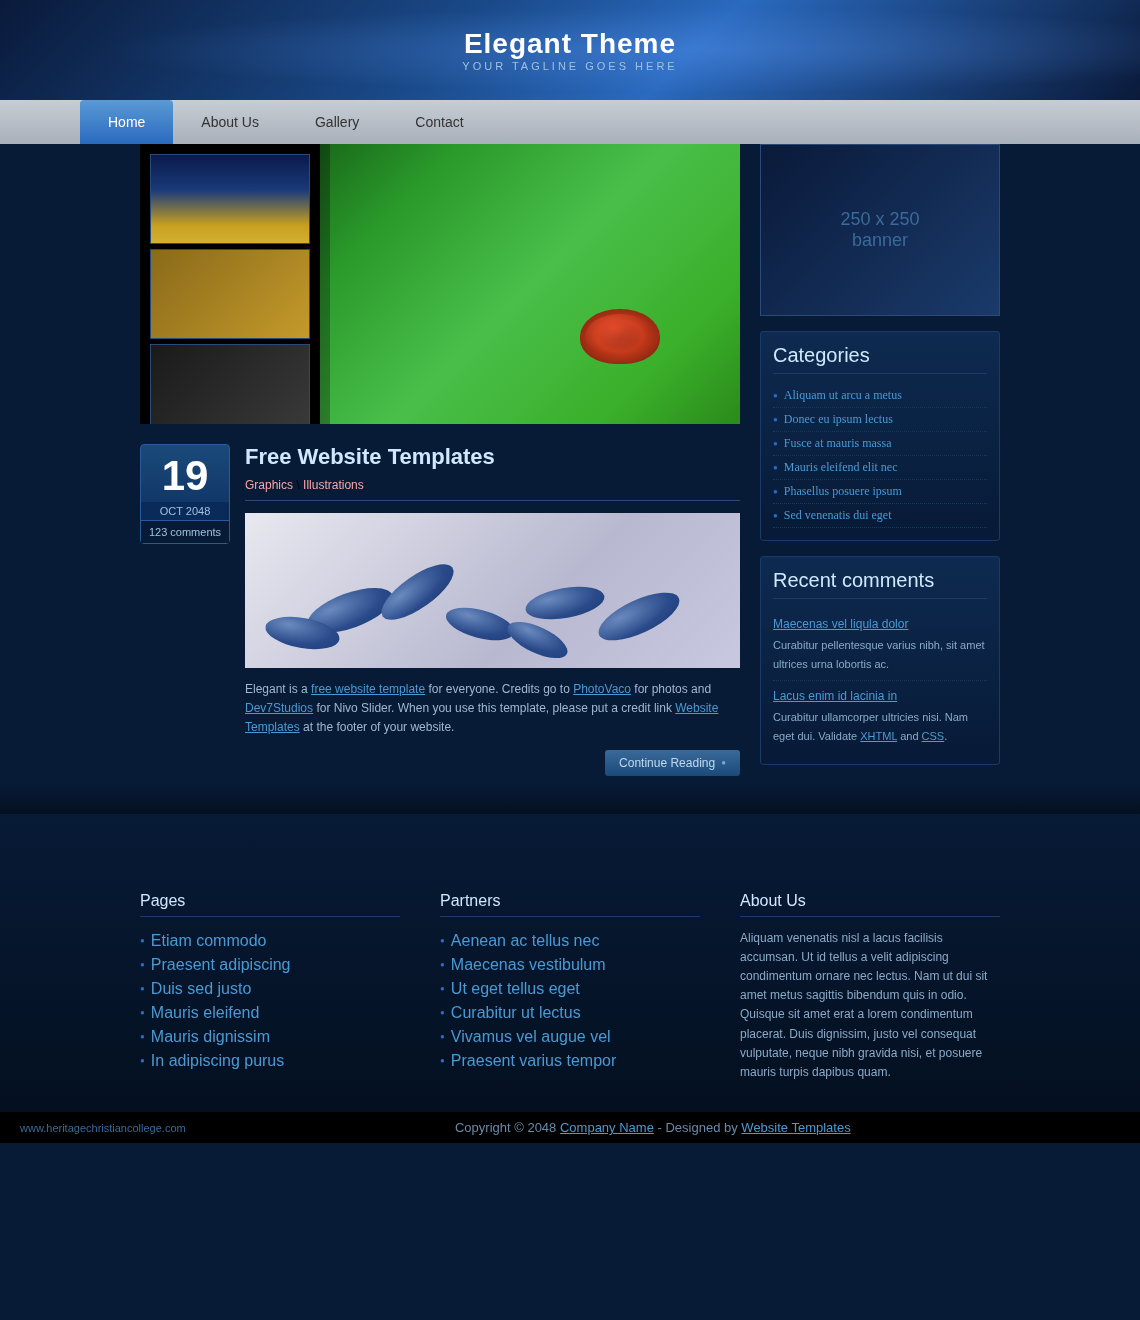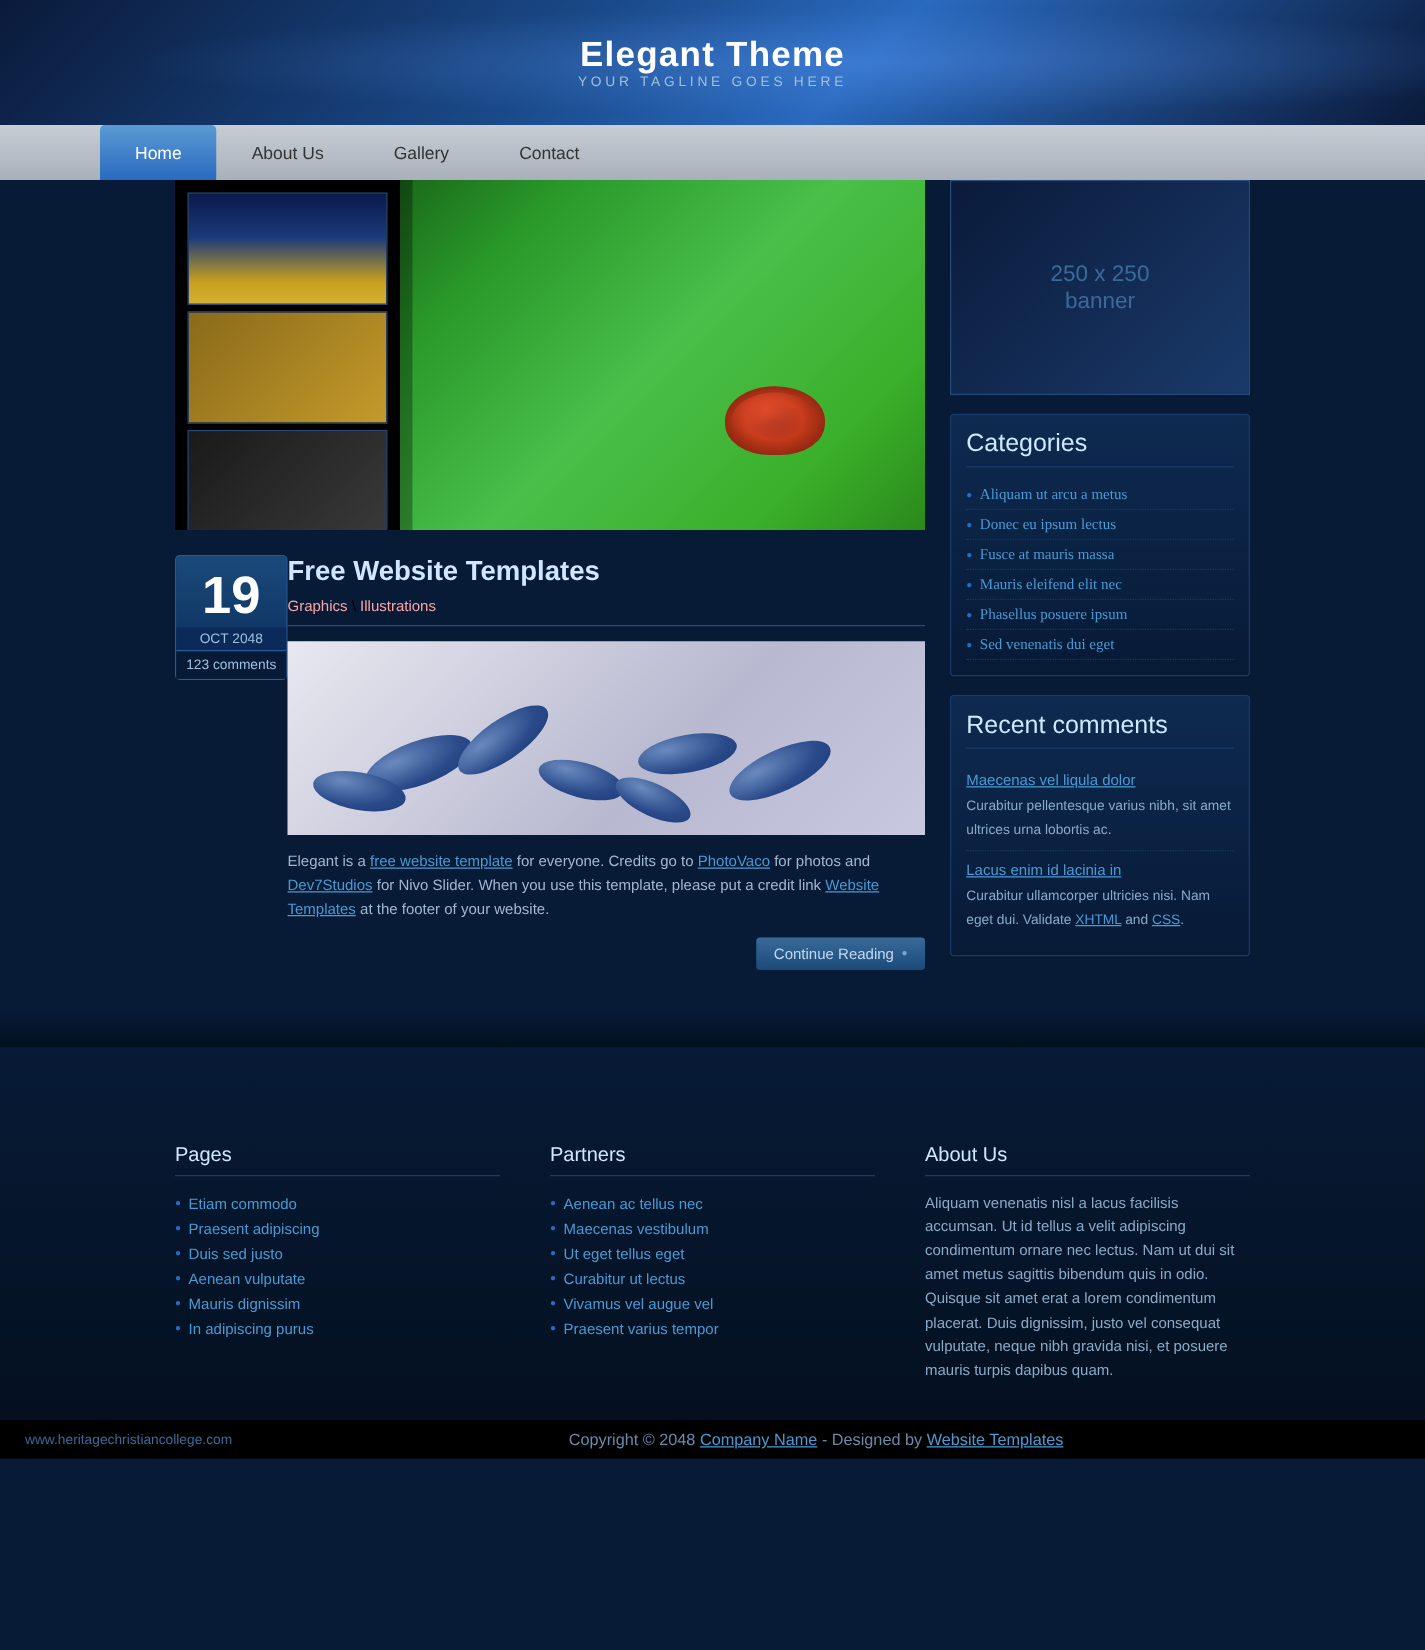--- a/index.html
+++ b/index.html
@@ -140,21 +140,22 @@
       content: '';
       position: absolute;
       top: 5px; left: 5px; right: 5px; bottom: 5px;
       background: radial-gradient(ellipse at 40% 30%, #e04a2a 0%, transparent 60%);
       border-radius: 50%;
     }
 
     
     #post-area {
       display: flex;
-      margin-bottom: 32px;
+      gap: 15px;
+      margin-bottom: 8px;
     }
     #date-box {
       width: 90px;
       min-width: 90px;
       background: linear-gradient(to bottom, #1a4a7a, #0a2a5a);
       border: 1px solid #2a5a9a;
       border-radius: 4px;
       text-align: center;
       padding: 10px 5px 0;
       height: fit-content;
@@ -338,21 +339,21 @@
       font-size: 16px;
       color: #d0e8ff;
       margin-bottom: 12px;
       padding-bottom: 6px;
       border-bottom: 1px solid #1a3a6a;
     }
     .footer-list {
       list-style: none;
     }
     .footer-list li {
-      font-size: 12px;
+      font-size: 16px;
       color: #4a9ad4;
       padding: 3px 0;
       display: flex;
       align-items: center;
       gap: 6px;
     }
     .footer-list li::before {
       content: '●';
       font-size: 8px;
       color: #2a6abf;
@@ -519,21 +520,21 @@
       <li>
           <span>Etiam commodo</span>
         </li>
       <li>
           <span>Praesent adipiscing</span>
         </li>
       <li>
           <span>Duis sed justo</span>
         </li>
       <li>
-          <span>Aenean vulputate</span>
+          <span>Mauris eleifend</span>
         </li>
       <li>
           <span>Mauris dignissim</span>
         </li>
       <li>
           <span>In adipiscing purus</span>
         </li>
     </ul>
   </div>
 

